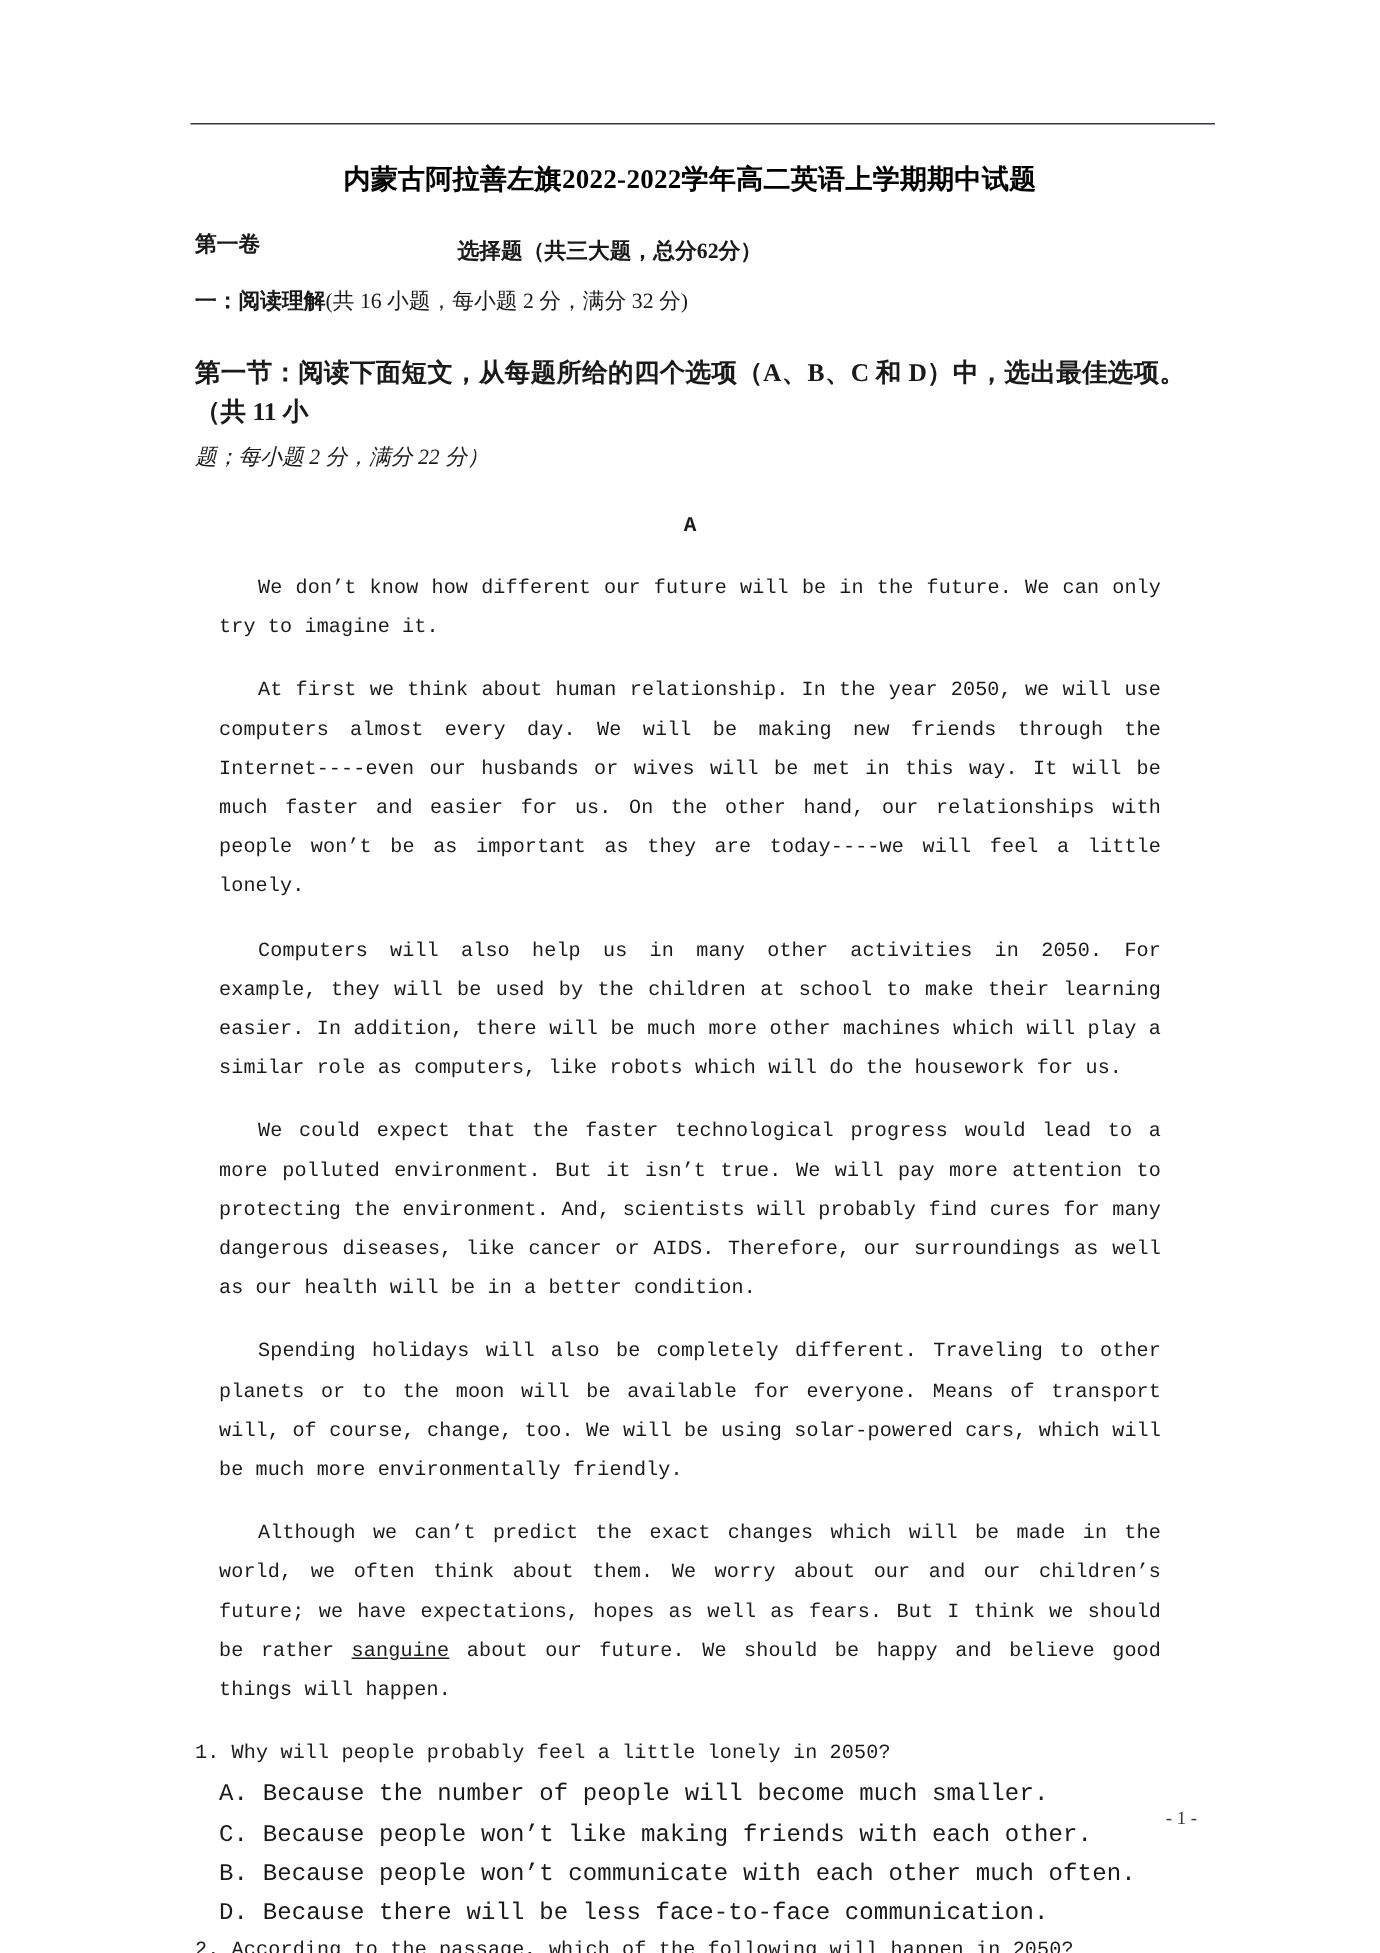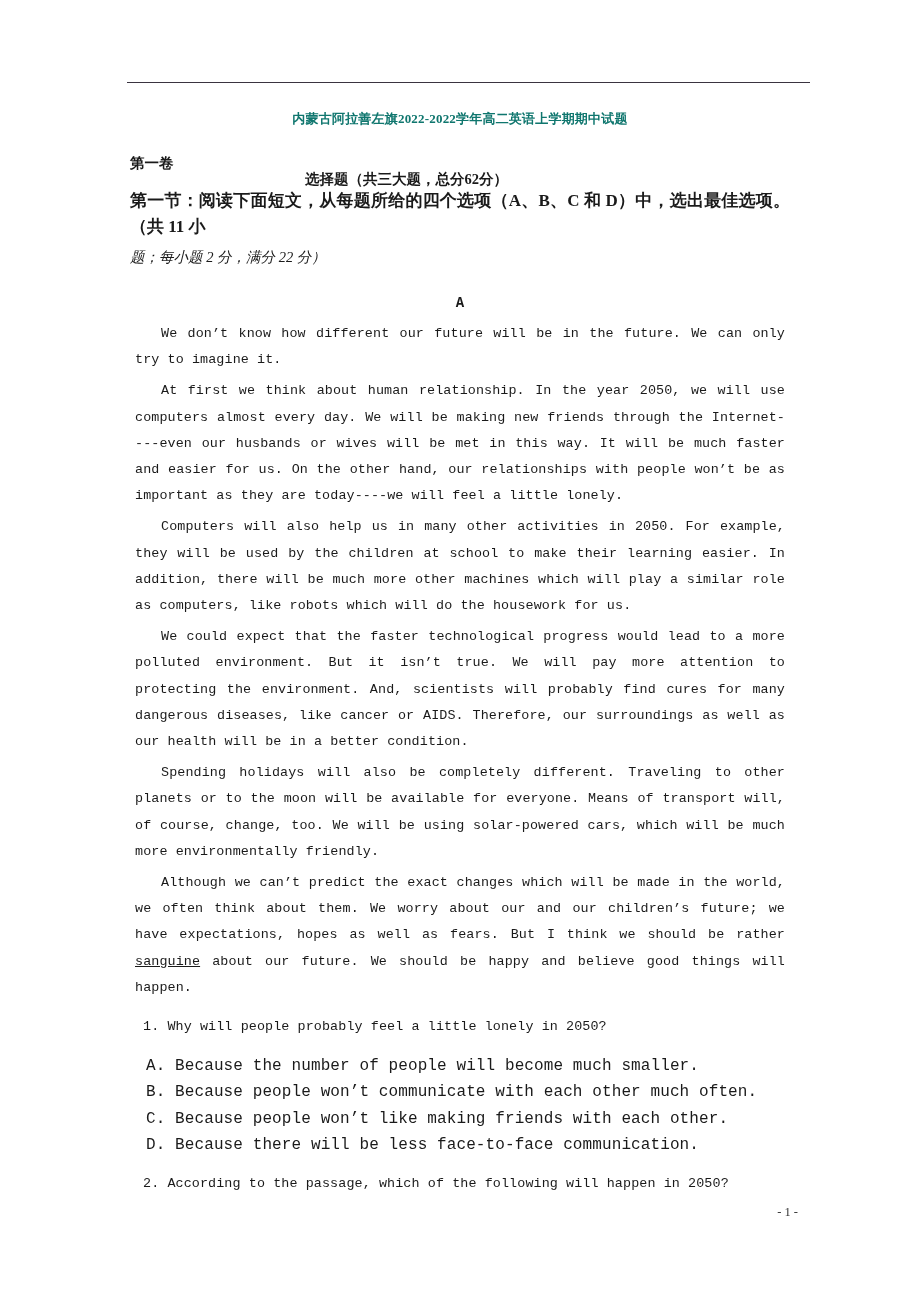--- a/index.html
+++ b/index.html
@@ -29,23 +29,23 @@
     height: 0;
     border-top: 1.6px solid #3a3440;
   }
   .content {
     position: absolute;
     left: 130px;
     top: 104px;
     width: 660px;
   }
   .doc-title {
-    color: #0f766e;
+    color: #000000;
     font-weight: bold;
-    font-size: 13px;
+    font-size: 18px;
     text-align: center;
     letter-spacing: 0.2px;
     line-height: 30px;
     margin: 0 0 8px 0;
     white-space: nowrap;
   }
   .juan-row {
     display: block;
     font-size: 14.5px;
     font-weight: bold;
@@ -55,21 +55,21 @@
     height: 26px;
   }
   .juan-label {
     position: absolute;
     left: 0;
     top: 0;
   }
   .juan-sub {
     position: absolute;
     left: 175px;
-    top: 16px;
+    top: 5px;
     font-weight: bold;
   }
   .section-head {
     font-size: 14.5px;
     line-height: 26px;
     margin: 0 0 22px 0;
   }
   .section-head .bold {
     font-weight: bold;
   }
@@ -94,31 +94,31 @@
     margin: 0 0 2px 0;
     font-family: "Liberation Mono", "DejaVu Sans Mono", monospace;
   }
   .para {
     font-family: "Liberation Mono", "DejaVu Sans Mono", monospace;
     font-size: 13.4px;
     line-height: 26.2px;
     text-align: justify;
     text-justify: inter-word;
     text-indent: 26px;
-    margin: 5px;
+    margin: 16px;
     letter-spacing: 0.1px;
   }
   .para u {
     text-decoration: underline;
   }
   .question {
     font-family: "Liberation Mono", "DejaVu Sans Mono", monospace;
     font-size: 13.4px;
     line-height: 26.2px;
-    margin: 13px;
+    margin: 0;
     letter-spacing: 0.1px;
   }
   .option {
     font-family: "Liberation Mono", "DejaVu Sans Mono", monospace;
     font-size: 16px;
     line-height: 26.2px;
     margin: 0;
     padding-left: 16px;
     letter-spacing: 0.1px;
   }
@@ -144,38 +144,39 @@
 
   <div class="content">
 
     <h1 class="doc-title">内蒙古阿拉善左旗2022-2022学年高二英语上学期期中试题</h1>
 
     <div class="juan-row">
       <span class="juan-label">第一卷</span>
       <span class="juan-sub">选择题（共三大题，总分62分）</span>
     </div>
 
+    <p class="section-head"><span class="bold">一：阅读理解</span><span>(共 16 小题，每小题 2 分，满分 32 分)</span></p>
 
     <p class="section-note">第一节：阅读下面短文，从每题所给的四个选项（A、B、C 和 D）中，选出最佳选项。（共 11 小</p>
     <p class="section-note2">题；每小题 2 分，满分 22 分）</p>
 
     <p class="passage-label">A</p>
 
     <p class="para">We don’t know how different our future will be in the future. We can only try to imagine it.</p>
     <p class="para">At first we think about human relationship. In the year 2050, we will use computers almost every day. We will be making new friends through the Internet----even our husbands or wives will be met in this way. It will be much faster and easier for us. On the other hand, our relationships with people won’t be as important as they are today----we will feel a little lonely.</p>
     <p class="para">Computers will also help us in many other activities in 2050. For example, they will be used by the children at school to make their learning easier. In addition, there will be much more other machines which will play a similar role as computers, like robots which will do the housework for us.</p>
     <p class="para">We could expect that the faster technological progress would lead to a more polluted environment. But it isn’t true. We will pay more attention to protecting the environment. And, scientists will probably find cures for many dangerous diseases, like cancer or AIDS. Therefore, our surroundings as well as our health will be in a better condition.</p>
     <p class="para">Spending holidays will also be completely different. Traveling to other planets or to the moon will be available for everyone. Means of transport will, of course, change, too. We will be using solar-powered cars, which will be much more environmentally friendly.</p>
 
     <p class="para"><span>Although we can’t predict the exact changes which will be made in the world, we often think about them. We worry about our and our children’s future; we have expectations, hopes as well as fears. But I think we should be rather </span><u>sanguine</u><span> about our future. We should be happy and believe good things will happen.</span></p>
 
     <p class="question">1. Why will people probably feel a little lonely in 2050?</p>
     <p class="option">A. Because the number of people will become much smaller.</p>
+    <p class="option">C. Because people won’t like making friends with each other.</p>
     <p class="option">B. Because people won’t communicate with each other much often.</p>
-    <p class="option">C. Because people won’t like making friends with each other.</p>
     <p class="option">D. Because there will be less face-to-face communication.</p>
 
     <p class="question">2. According to the passage, which of the following will happen in 2050?</p>
 
   </div>
 
   <div class="footer">- 1 -</div>
 
 </div>
 

